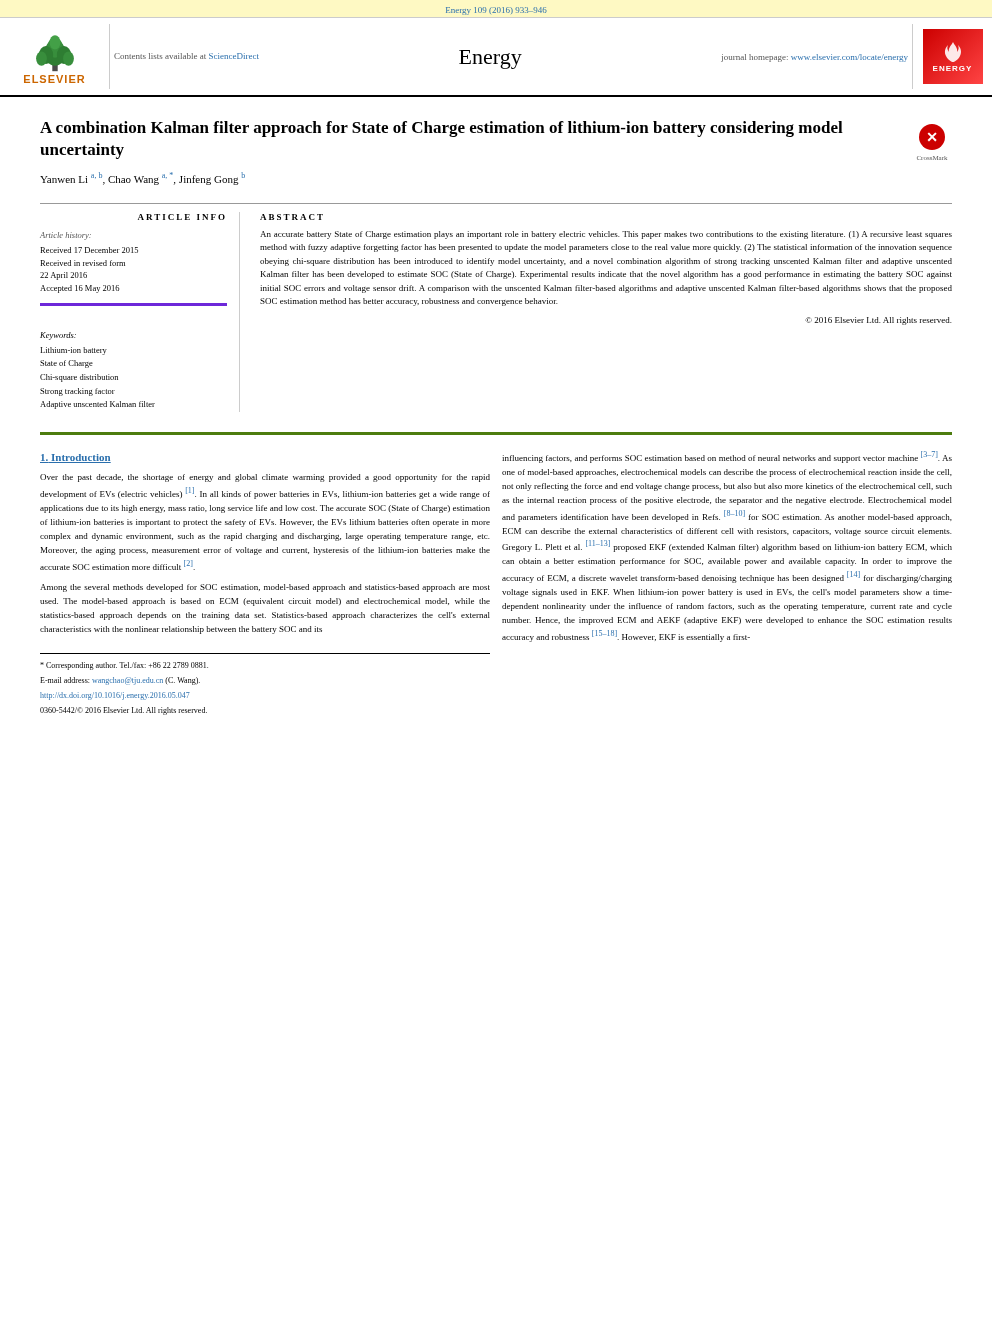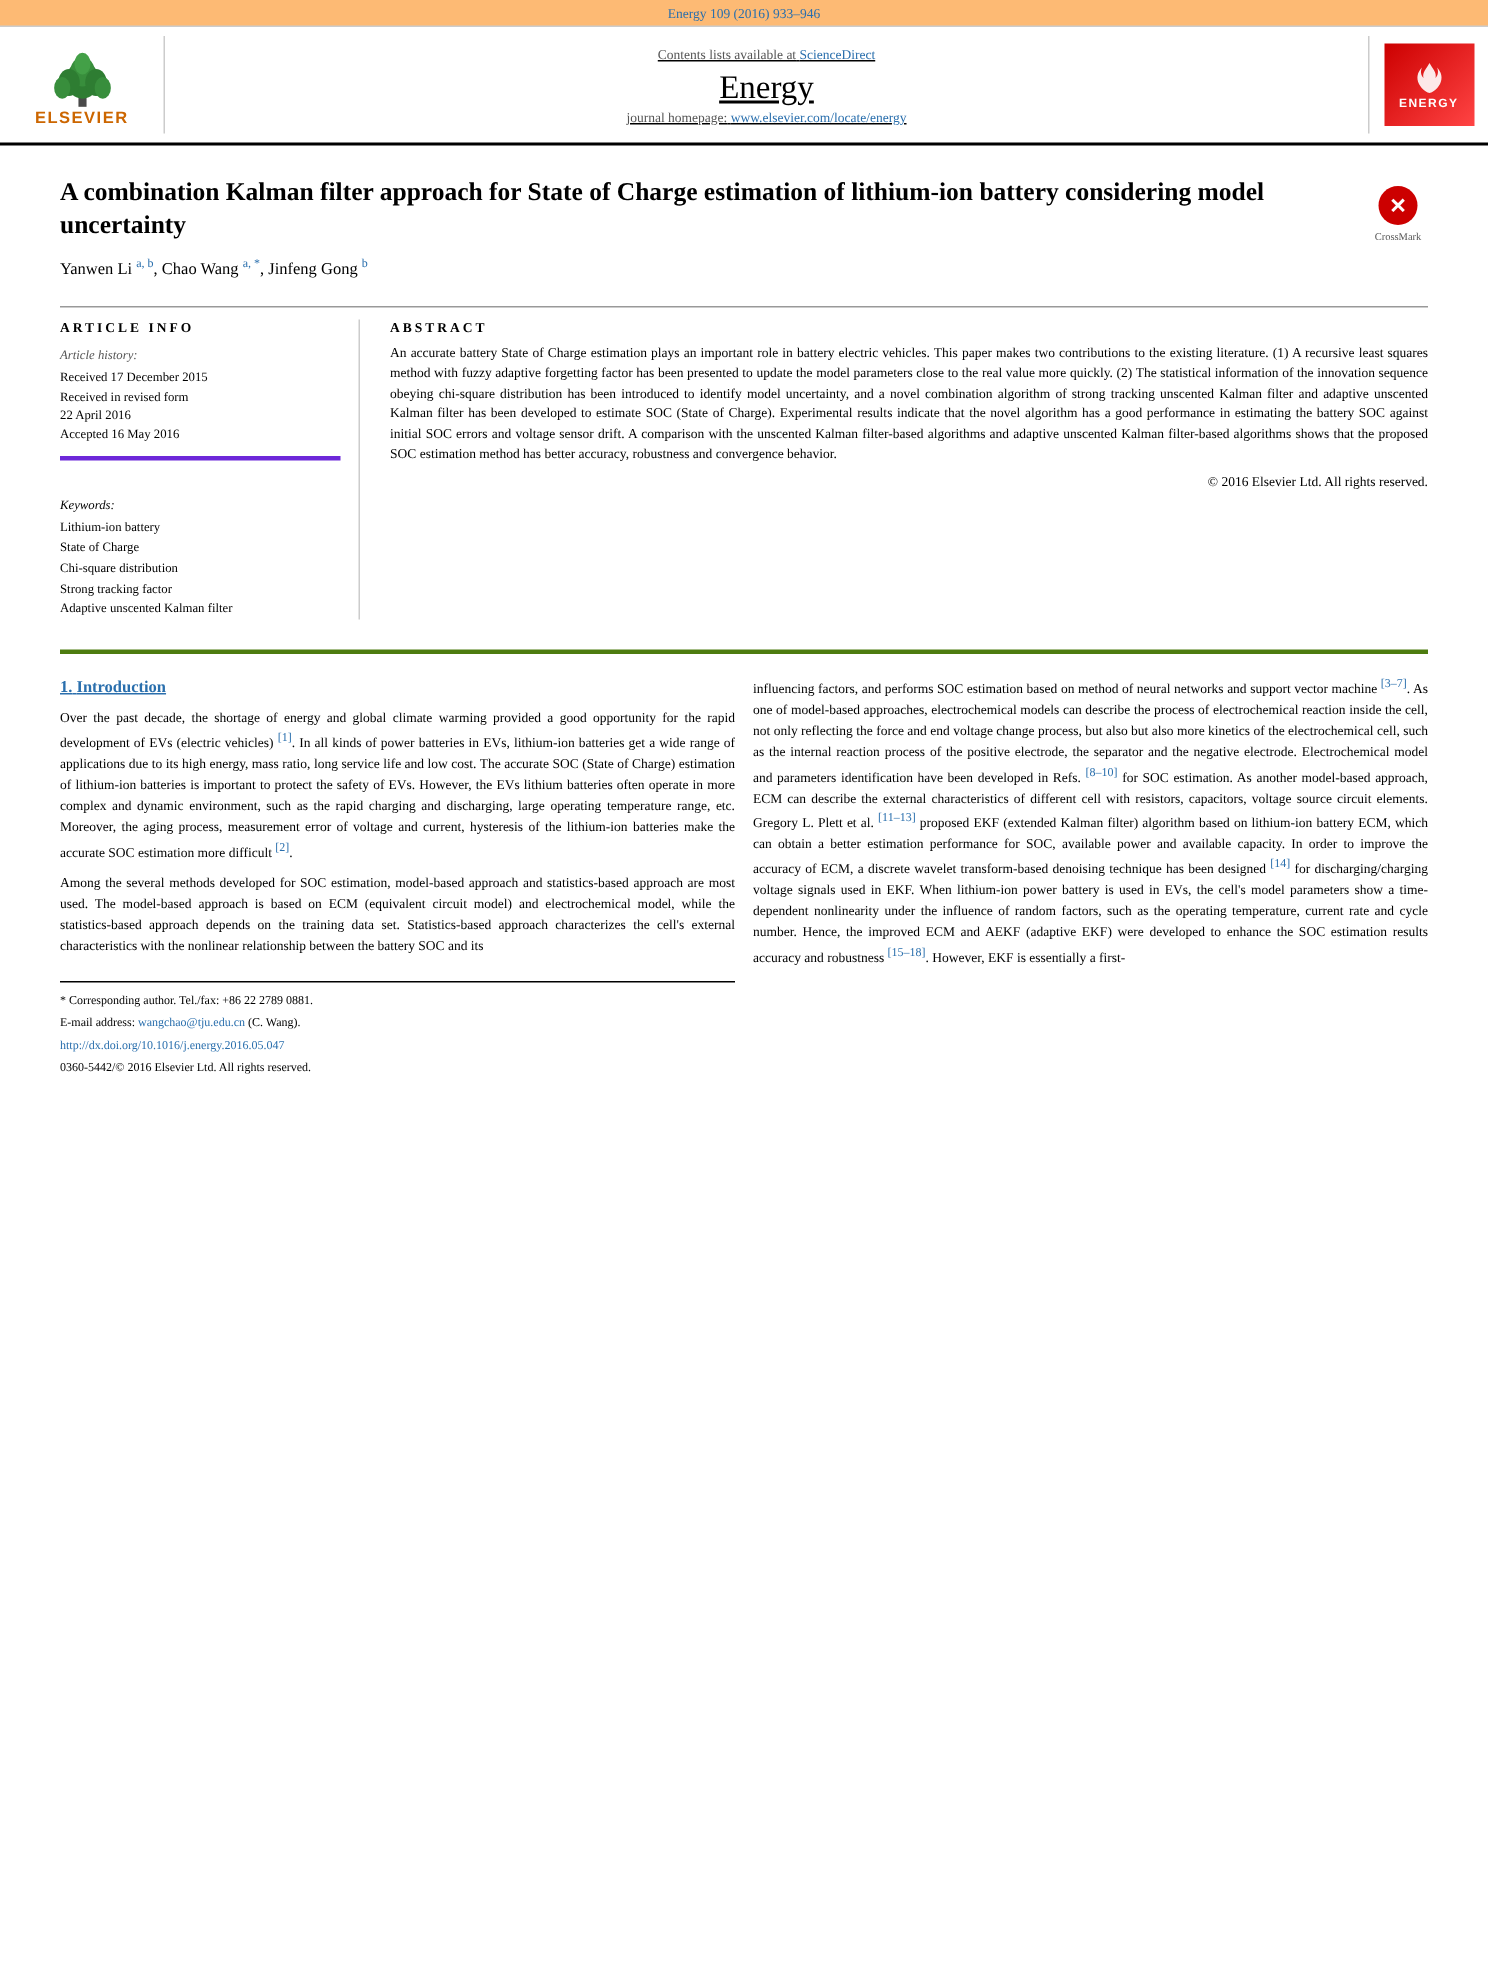--- a/index.html
+++ b/index.html
@@ -7,21 +7,21 @@
       background: #fff;
       font-family: 'Times New Roman', Times, serif;
       font-size: 10px;
       color: #000;
       width: 992px;
       min-height: 1323px;
     }
 
     
     .top-bar {
-      background: #fdba74;
+      background: #fef9c3;
       text-align: center;
       padding: 4px 0 2px 0;
       border-bottom: 1px solid #ccc;
     }
     .top-bar .journal-ref {
       font-size: 9px;
       color: #2a6fad;
     }
 
     
@@ -51,25 +51,24 @@
     .elsevier-text {
       font-size: 11px;
       font-weight: bold;
       color: #cc6600;
       letter-spacing: 1px;
       font-family: Arial, sans-serif;
     }
     .journal-header .center-info {
       flex: 1;
       display: flex;
-      flex-direction: column;
-      align-items: center;
-      justify-content: center;
+      flex-direction: row;
+      align-items: center;
+      justify-content: space-between;
       padding: 4px;
-      text-decoration: underline;
     }
     .sciencedirect-line {
       font-size: 9px;
       color: #555;
       margin-bottom: 2px;
     }
     .sciencedirect-link {
       color: #2a6fad;
       text-decoration: none;
     }
@@ -185,20 +184,21 @@
       border-right: 1px solid #ccc;
       padding-right: 12px;
     }
     .section-label {
       font-size: 9px;
       font-weight: bold;
       letter-spacing: 2px;
       color: #000;
       text-transform: uppercase;
       margin-bottom: 8px;
+      text-align: right;
     }
     .history-block {
       margin-bottom: 10px;
       border-bottom: 3px solid #6d28d9;
       padding-bottom: 8px;
     }
     .history-label {
       font-size: 8.5px;
       font-style: italic;
       color: #555;

